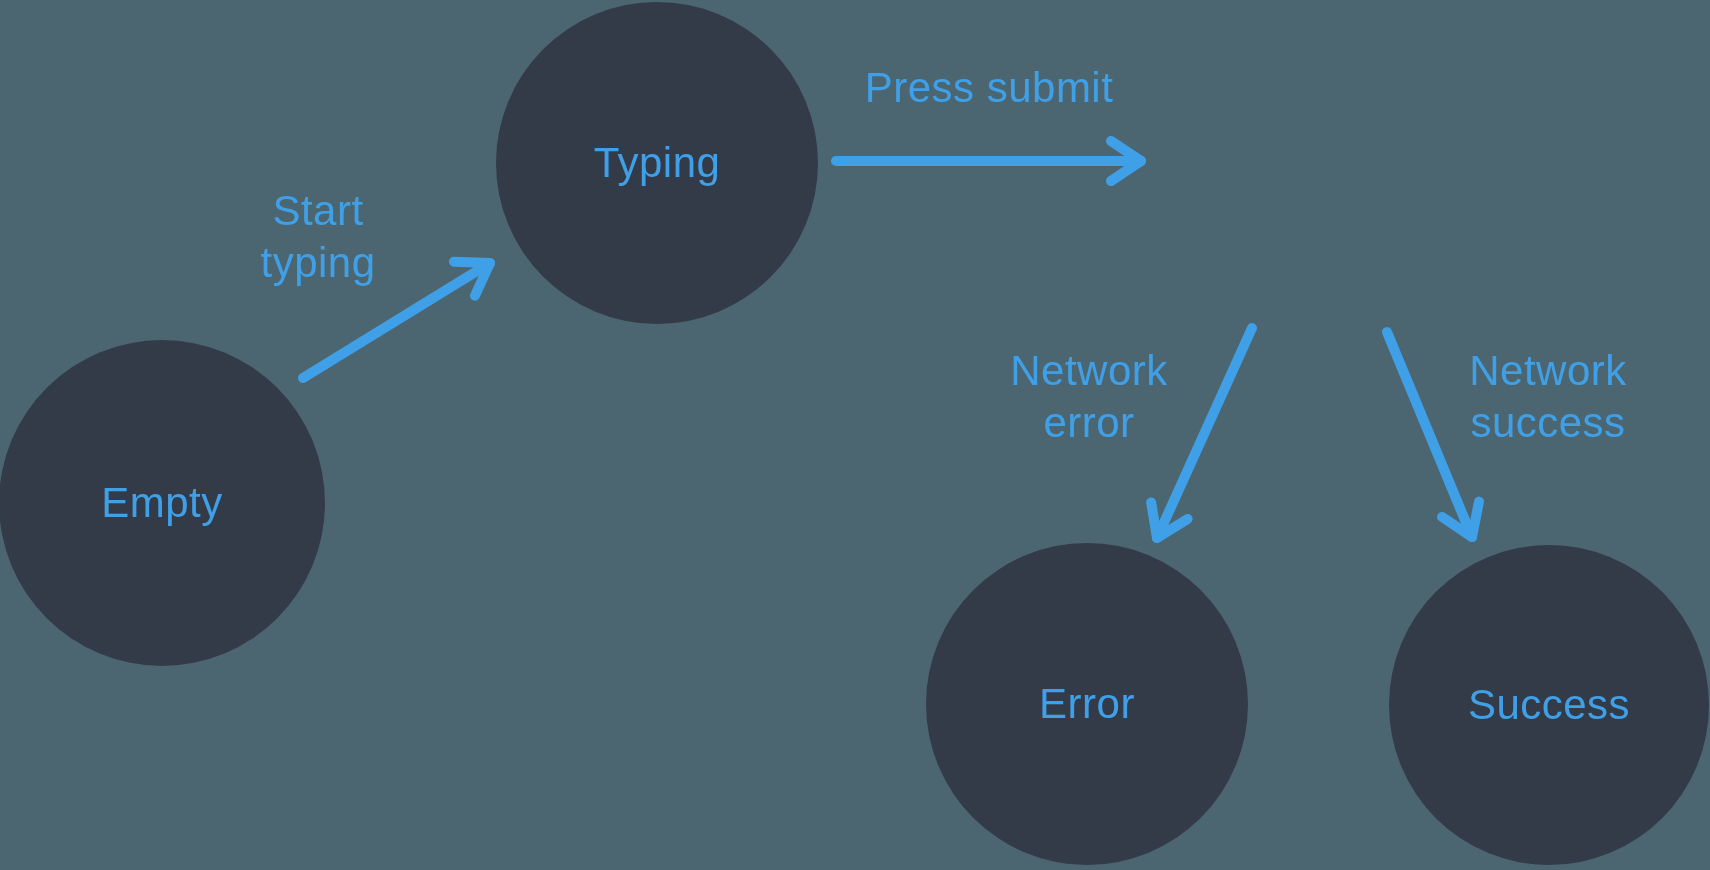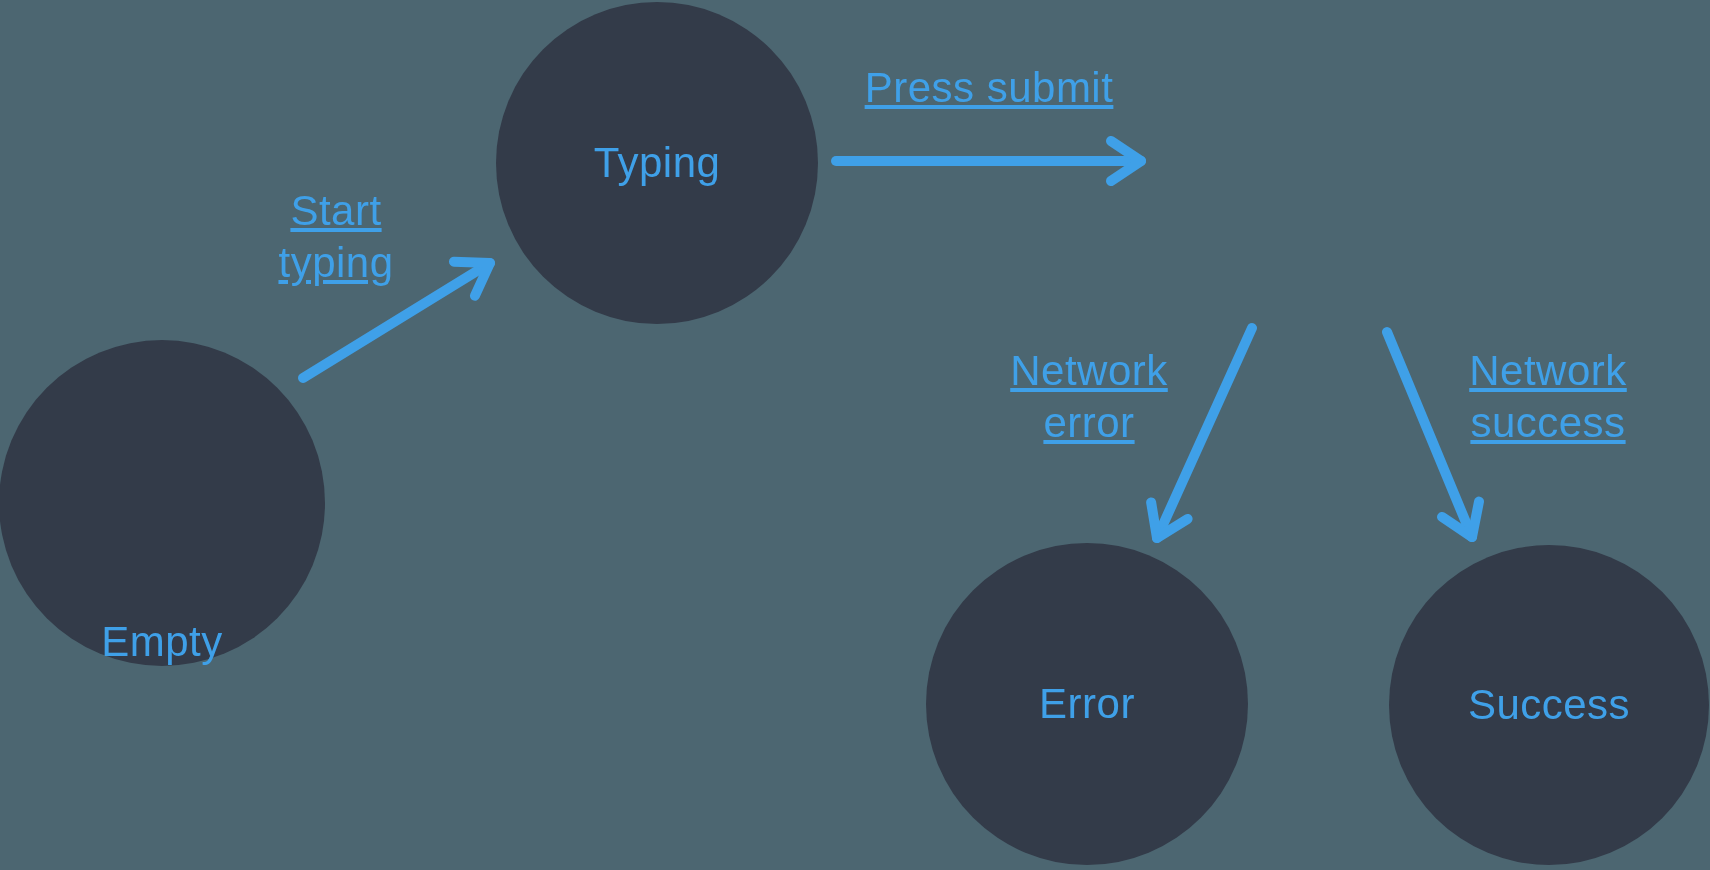--- a/index.html
+++ b/index.html
@@ -50,57 +50,57 @@
   .edge-label {
     position: absolute;
     transform: translate(-50%, -50%);
     text-align: center;
     color: var(--accent);
     font-size: 42px;
     line-height: 52px;
     letter-spacing: 0.5px;
     white-space: nowrap;
   }
-  .edge-label span { display: block; text-decoration: underline; }
+  .edge-label span { display: block; }
 </style>
 </head>
 <body>
 
 <div class="canvas">
 
   <svg class="arrows" width="1710" height="870" viewBox="0 0 1710 870">
     <defs>
       <marker id="arrowhead" markerUnits="userSpaceOnUse" markerWidth="60" markerHeight="60" viewBox="0 0 60 60" refX="50" refY="30" orient="auto" overflow="visible">
         <path d="M20,10 L50,30 L20,50" fill="none" style="stroke: var(--accent);" stroke-width="10" stroke-linecap="round" stroke-linejoin="round"></path>
       </marker>
     </defs>
     <path class="arrow" d="M303,378 L490,263" marker-end="url(#arrowhead)"></path>
     <path class="arrow" d="M836,161 L1141,161" marker-end="url(#arrowhead)"></path>
     <path class="arrow" d="M1252,328 L1157,538" marker-end="url(#arrowhead)"></path>
     <path class="arrow" d="M1387,332 L1472,537" marker-end="url(#arrowhead)"></path>
   </svg>
 
-  <div class="state" style="left:-1px; top:340px; width:326px; height:326px;align-items:flex-end;">
+  <div class="state" style="left:-1px; top:340px; width:326px; height:326px;">
     <span class="state-label">Empty</span>
   </div>
 
   <div class="state" style="left:496px; top:2px; width:322px; height:322px;">
     <span class="state-label">Typing</span>
   </div>
 
 
   <div class="state" style="left:926px; top:543px; width:322px; height:322px;">
     <span class="state-label">Error</span>
   </div>
 
   <div class="state" style="left:1389px; top:545px; width:320px; height:320px;">
     <span class="state-label">Success</span>
   </div>
 
-  <div class="edge-label" style="left:336px; top:237px;">
+  <div class="edge-label" style="left:318px; top:237px;">
     <span>Start</span>
     <span>typing</span>
   </div>
 
   <div class="edge-label" style="left:989px; top:88px;">
     <span>Press submit</span>
   </div>
 
   <div class="edge-label" style="left:1089px; top:397px;">
     <span>Network</span>

